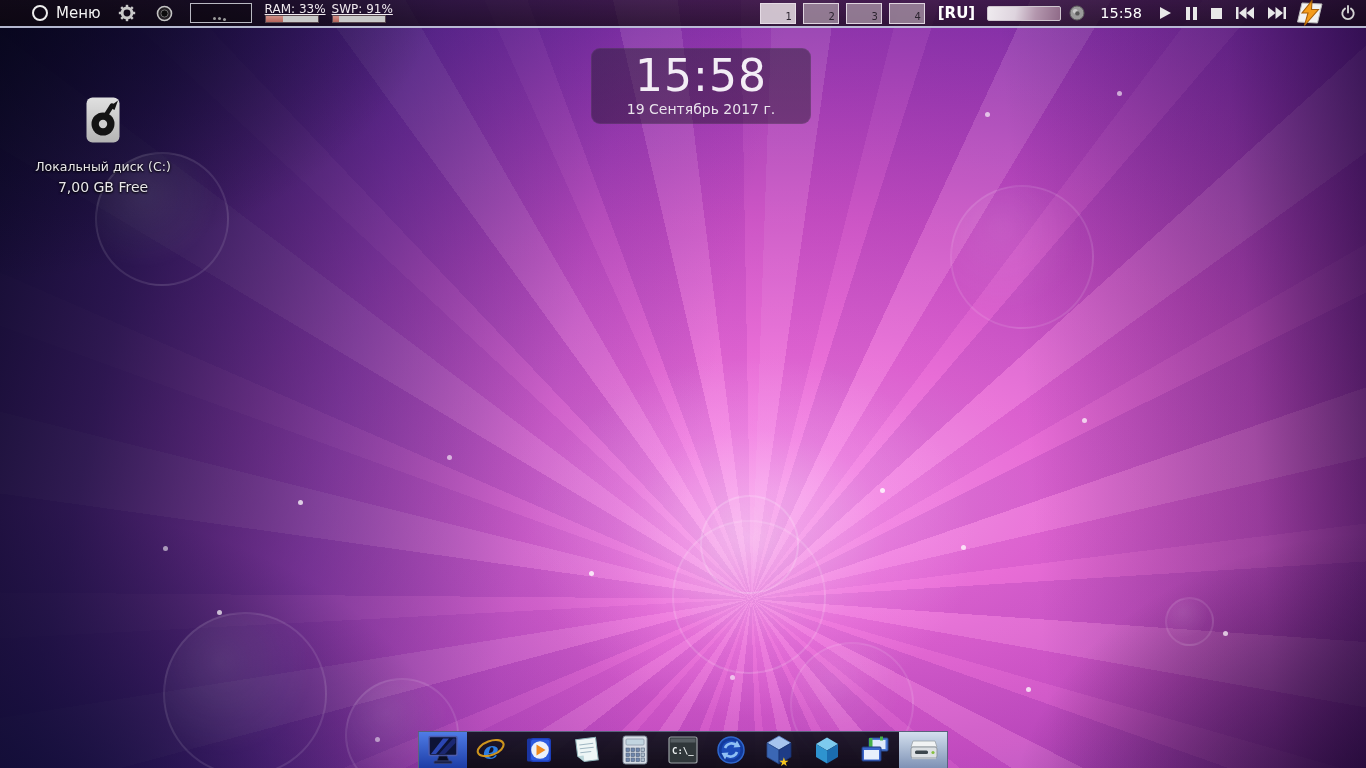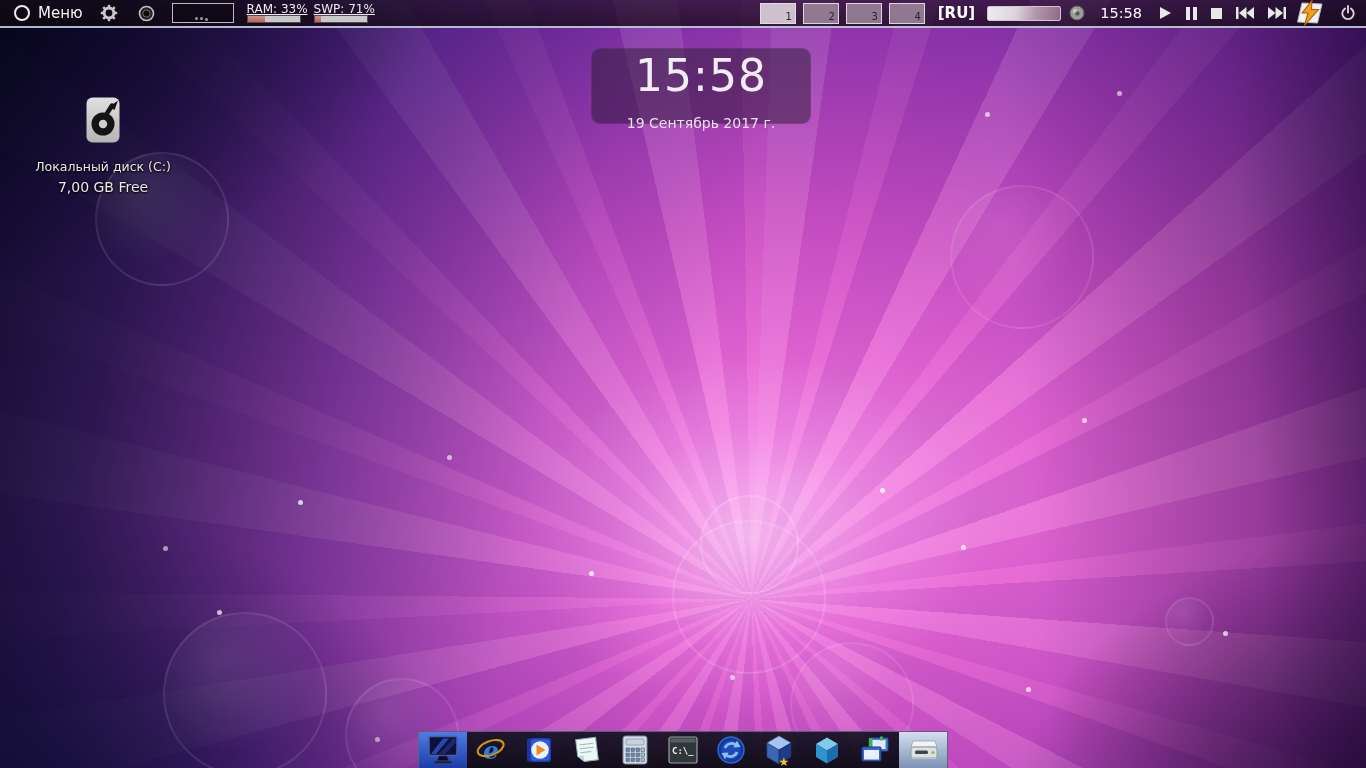--- a/index.html
+++ b/index.html
@@ -26,21 +26,21 @@
     1027px 688px 0 1px rgba(255,255,255,.75),731px 676px 0 1px rgba(255,255,255,.6),
     986px 113px 0 1px rgba(255,255,255,.65),1118px 92px 0 1px rgba(255,255,255,.6),
     164px 547px 0 1px rgba(255,255,255,.55),376px 738px 0 1px rgba(255,255,255,.5);}
 
   
   .panel{position:absolute;top:0;left:0;right:0;height:26px;z-index:20;display:flex;
     justify-content:space-between;align-items:center;box-sizing:content-box;
     background:linear-gradient(rgba(22,12,20,.60),rgba(14,7,13,.72));
     border-bottom:2px solid rgba(208,214,238,.85);}
   .pl,.pr{display:flex;align-items:center;height:100%;}
-  .pl{padding-left:14px;}
+  .pl{padding-left:32px;}
   .pr{padding-right:10px;}
   .menu-btn{display:flex;align-items:center;gap:8px;color:#f2f2f2;font-size:15px;cursor:default;}
   .ring{width:12px;height:12px;border:2.5px solid #ededed;border-radius:50%;}
   .pbtn{display:flex;align-items:center;}
   .winlist{width:60px;height:18px;margin-left:17px;border:1px solid #b9b9c2;background:rgba(8,6,10,.35);position:relative;}
   .squiggle{position:absolute;bottom:2px;left:50%;width:3px;height:3px;margin-left:-8px;border-radius:50%;background:#9a9a9a;box-shadow:5px 0 0 #9a9a9a,10px 1px 0 #9a9a9a;}
   .meter{display:flex;flex-direction:column;margin-left:13px;width:54px;}
   .meter-label{font-size:12px;line-height:12px;color:#efe9ee;white-space:nowrap;text-decoration:underline;}
   .meter-bar{height:6px;border:1px solid #57474f;background:#c9c9c9;}
   .meter-fill{height:100%;background:linear-gradient(#d29087,#b5655c);}
@@ -58,21 +58,21 @@
   .winamp{margin-right:13px;display:flex;}
   .pwr{display:flex;margin-left:3px;}
   .gearbtn{margin-left:17px;display:flex;color:#c9c9c9;}
   .recbtn{margin-left:20px;display:flex;}
 
   
   .clock-widget{position:absolute;left:591px;top:48px;width:220px;height:76px;z-index:5;text-align:center;
     background:linear-gradient(rgba(40,30,50,.50),rgba(18,12,28,.42));border-radius:9px;
     box-shadow:inset 0 0 0 1px rgba(255,255,255,.06);}
   .cw-time{font-size:44px;line-height:50px;margin-top:3px;color:#f3edf6;letter-spacing:1px;}
-  .cw-date{font-size:14px;margin-top:14px;color:#e9e3ec;}
+  .cw-date{font-size:14px;margin-top:0;color:#e9e3ec;}
 
   
   .dicon{position:absolute;left:27px;width:152px;text-align:center;color:#e8e6ea;z-index:5;cursor:default;}
   .dicon .lbl{font-size:12.5px;margin-top:11px;text-shadow:0 1px 2px #000,0 0 3px rgba(0,0,0,.9);}
   .dicon .sub{font-size:14px;margin-top:5px;text-shadow:0 1px 2px #000,0 0 3px rgba(0,0,0,.9);}
   #di-disk{top:96px;}
   #di-panel{top:206px;}
   #di-trash{top:324px;}
 
   
@@ -139,21 +139,21 @@
       <div class="winlist">
           <span class="squiggle"></span>
         </div>
       <div class="meter">
         <span class="meter-label">RAM: 33%</span>
         <span class="meter-bar">
             <span class="meter-fill" style="display: block; width: 33%;"></span>
           </span>
       </div>
       <div class="meter">
-        <span class="meter-label">SWP: 71%</span>
+        <span class="meter-label">SWP: 91%</span>
         <span class="meter-bar">
             <span class="meter-fill" style="display: block; width: 13%;"></span>
           </span>
       </div>
     </div>
 
     <div class="pr">
       <div class="workspaces">
         <div class="ws active">
             <span>1</span>

